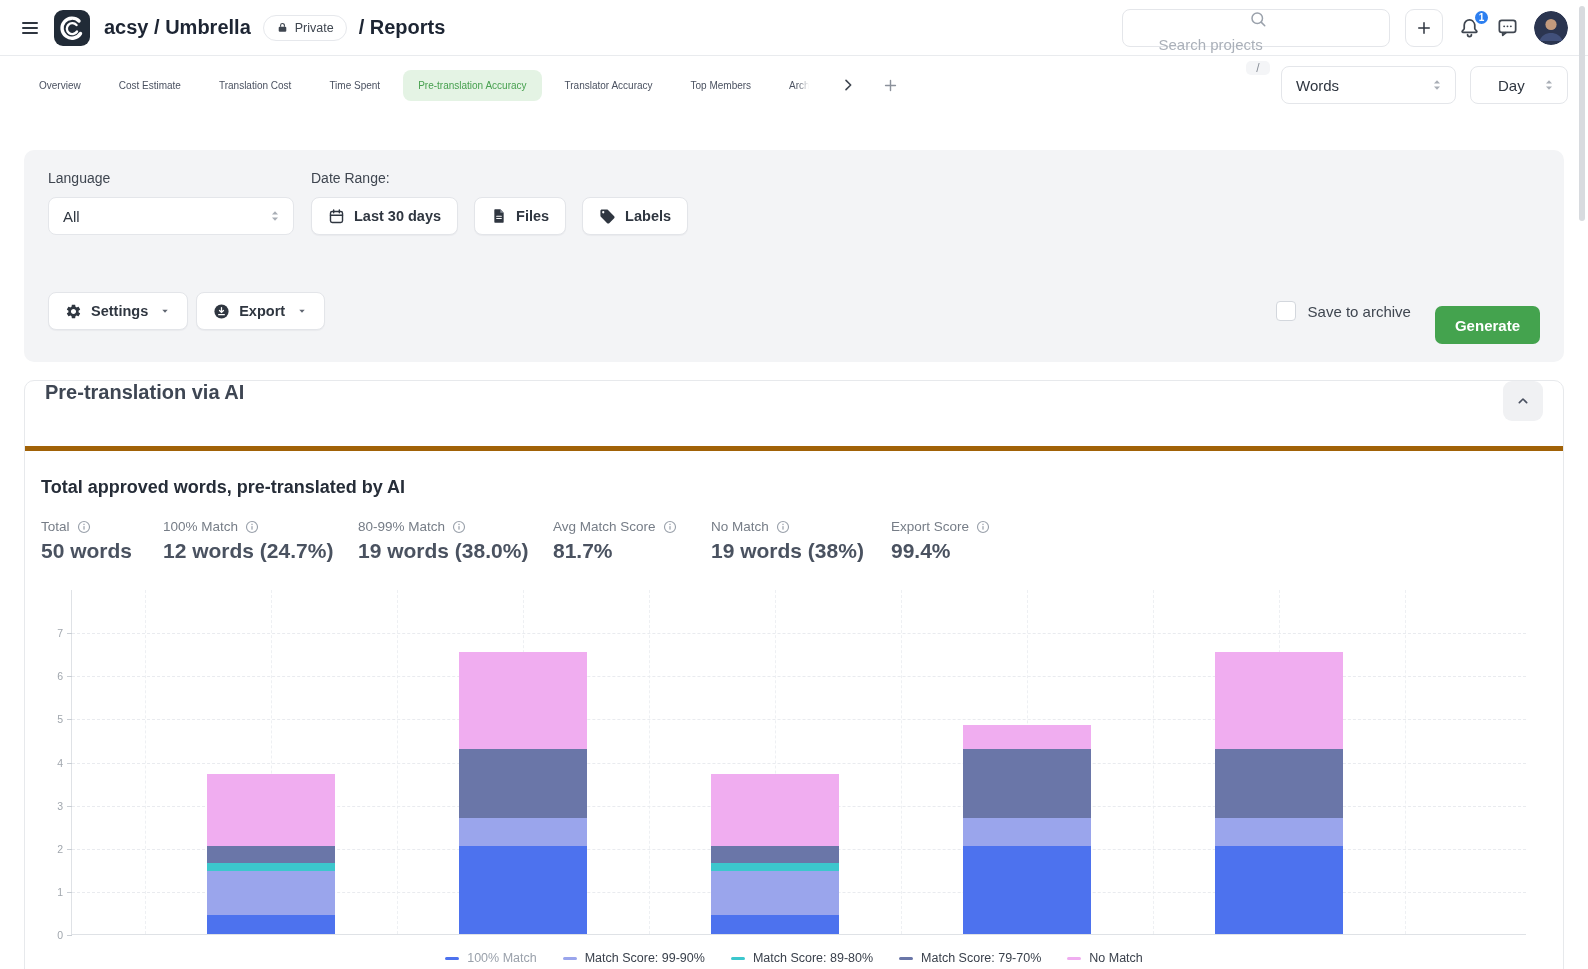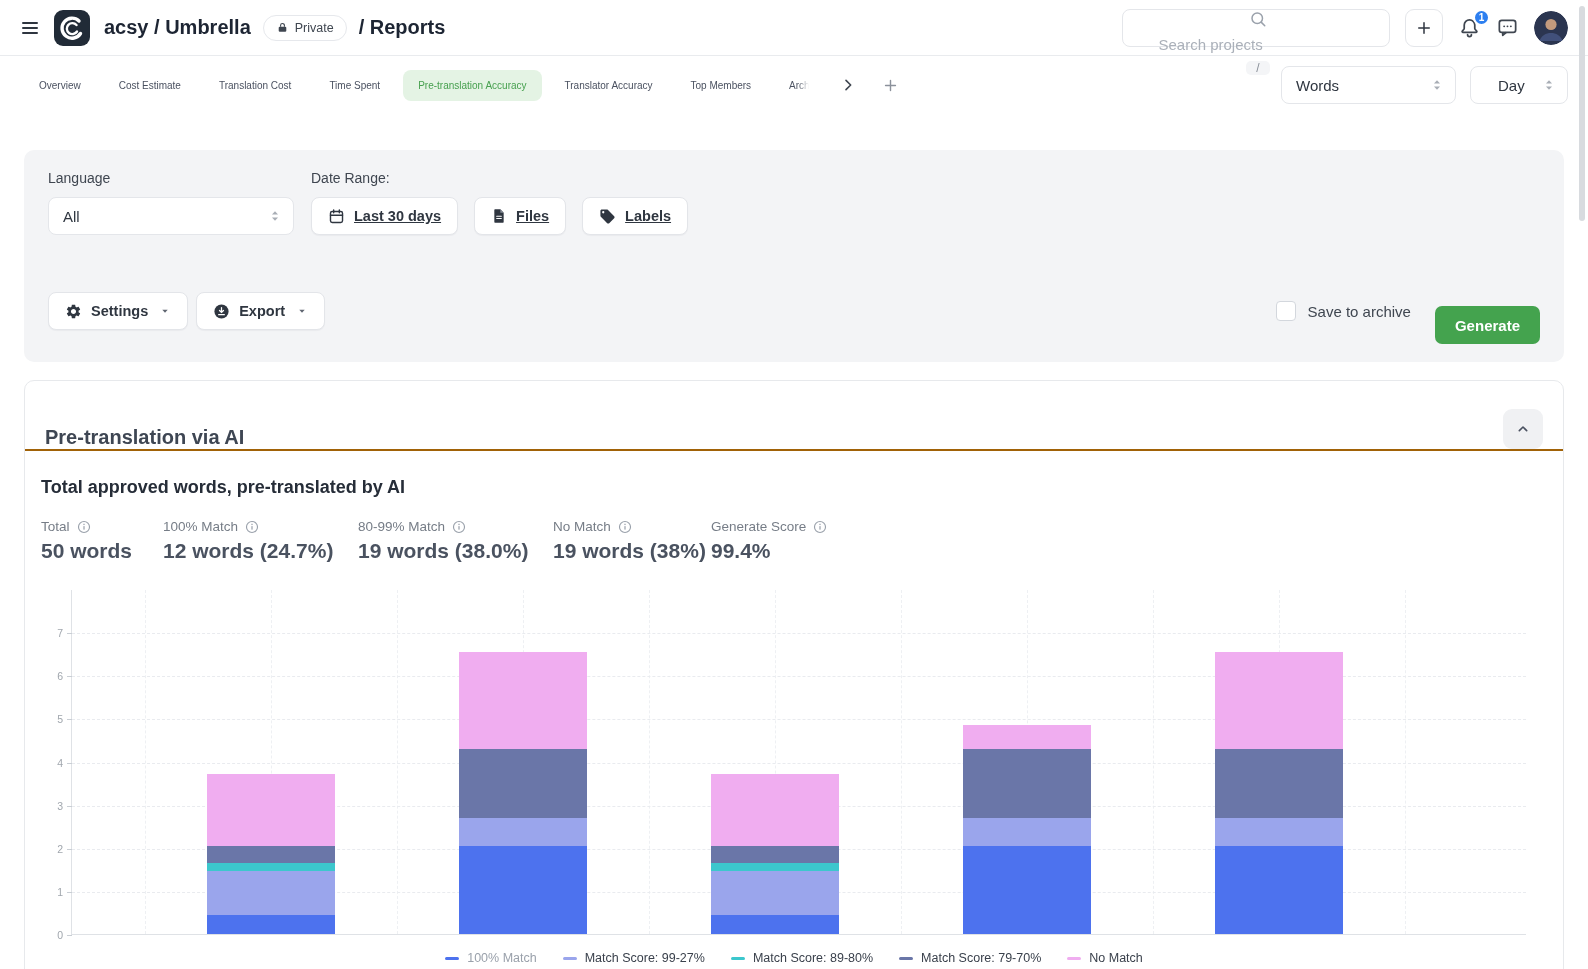--- a/index.html
+++ b/index.html
@@ -33,31 +33,31 @@
   .select-day { width:98px;padding-left:27px; }
   .sort-arrows { color:#a8adb5; display:flex; }
 
   
   .filter-card { margin:36px 24px 0; background:#f3f4f6; border-radius:10px; padding:20px 24px 18px; }
   .filter-row1 { display:flex; align-items:flex-end; }
   .fgroup { margin-right:17px; }
   .flabel { display:block; font-size:14px; color:#3f4650; margin-bottom:11px; }
   .fselect { width:246px; }
   .fbtn { height:38px; border:1px solid #e3e5e9; border-radius:8px; background:#fff; display:inline-flex; align-items:center; gap:9px; padding:0 16px; font-size:14.5px; font-weight:600; color:#2f3640; cursor:pointer; box-shadow:0 1px 1px rgba(16,24,40,.04); white-space:nowrap; }
-  .btn-row { display:flex; gap:16px; align-items:center;text-decoration:underline; }
+  .btn-row { display:flex; gap:16px; align-items:center; }
   .filter-row2 { margin-top:43px; display:flex; align-items:center; }
   .filter-row2 .fbtn { margin-right:8px; }
   .caret { color:#5f6671; margin-left:2px; display:flex; }
   .chk-row { margin-left:auto; display:flex; align-items:center; gap:12px; font-size:15px; color:#3f4650; cursor:pointer; }
   .checkbox { width:20px; height:20px; border:1px solid #d3d7dd; border-radius:4px; background:#fff; }
   .gen-btn { margin-left:24px; background:#44a34e; color:#fff; border:none; border-radius:7px; height:38px; padding:0 20px; font-size:15px; font-weight:700; cursor:pointer;margin-top:28px; }
 
   
   .report-card { margin:18px 24px 0; border:1px solid #e7e9ec; border-radius:10px; height:700px; background:#fff; }
-  .rc-header { height:70px; display:flex; align-items:flex-end; justify-content:space-between; padding:0 20px; border-bottom:2px solid #a16207; }
+  .rc-header { height:70px; display:flex; align-items:flex-start; justify-content:space-between; padding:0 20px; border-bottom:5px solid #a16207; }
   .rc-title { font-size:20px; font-weight:700; color:#3e4653; }
   .collapse-btn { width:40px; height:40px; border:none; border-radius:9px; background:#f0f1f3; color:#4a5160; display:flex; align-items:center; justify-content:center; cursor:pointer; }
   .rc-body { padding:26px 16px 0; }
   .subtitle { font-size:18px; font-weight:700; color:#262d38; }
   .stats { display:flex; margin-top:21px; }
   .stat:nth-child(1){width:122px;} .stat:nth-child(2){width:195px;} .stat:nth-child(3){width:195px;}
   .stat:nth-child(4){width:158px;} .stat:nth-child(5){width:180px;}
   .stat-label { display:flex; align-items:center; gap:7px; font-size:13.5px; color:#767d87; }
   .stat-value { margin-top:5px; font-size:21px; font-weight:600; color:#4a5260; }
 
@@ -336,34 +336,47 @@
                   <circle cx="8" cy="8" r="6.3" stroke="#9aa1ab" stroke-width="1.3"></circle>
                   <rect x="7.3" y="7" width="1.4" height="4" fill="#9aa1ab"></rect>
                   <rect x="7.3" y="4.3" width="1.4" height="1.5" fill="#9aa1ab"></rect>
                 </svg>
               </span>
             </div>
           <div class="stat-value">19 words (38.0%)</div>
         </div>
         <div class="stat">
           <div class="stat-label">
+              <span>Avg Match Score</span>
+              <span style="display:flex">
+                <svg width="14" height="14" viewBox="0 0 16 16" fill="none">
+                  <circle cx="8" cy="8" r="6.3" stroke="#9aa1ab" stroke-width="1.3"></circle>
+                  <rect x="7.3" y="7" width="1.4" height="4" fill="#9aa1ab"></rect>
+                  <rect x="7.3" y="4.3" width="1.4" height="1.5" fill="#9aa1ab"></rect>
+                </svg>
+              </span>
+            </div>
+          <div class="stat-value">81.7%</div>
+        </div>
+        <div class="stat">
+          <div class="stat-label">
               <span>No Match</span>
               <span style="display:flex">
                 <svg width="14" height="14" viewBox="0 0 16 16" fill="none">
                   <circle cx="8" cy="8" r="6.3" stroke="#9aa1ab" stroke-width="1.3"></circle>
                   <rect x="7.3" y="7" width="1.4" height="4" fill="#9aa1ab"></rect>
                   <rect x="7.3" y="4.3" width="1.4" height="1.5" fill="#9aa1ab"></rect>
                 </svg>
               </span>
             </div>
           <div class="stat-value">19 words (38%)</div>
         </div>
         <div class="stat">
           <div class="stat-label">
-              <span>Generate Score</span>
+              <span>Export Score</span>
               <span style="display:flex">
                 <svg width="14" height="14" viewBox="0 0 16 16" fill="none">
                   <circle cx="8" cy="8" r="6.3" stroke="#9aa1ab" stroke-width="1.3"></circle>
                   <rect x="7.3" y="7" width="1.4" height="4" fill="#9aa1ab"></rect>
                   <rect x="7.3" y="4.3" width="1.4" height="1.5" fill="#9aa1ab"></rect>
                 </svg>
               </span>
             </div>
           <div class="stat-value">99.4%</div>
         </div>
@@ -438,21 +451,21 @@
               <div style="height: 97.0312px; background: rgb(240, 173, 240);"></div>
             </div>
           </div>
         <div class="legend" id="legend">
             <div class="legend-item dimmed">
               <span class="dash" style="background: rgb(77, 114, 238);"></span>
               <span class="lbl">100% Match</span>
             </div>
             <div class="legend-item">
               <span class="dash" style="background: rgb(154, 165, 236);"></span>
-              <span class="lbl">Match Score: 99-27%</span>
+              <span class="lbl">Match Score: 99-90%</span>
             </div>
             <div class="legend-item">
               <span class="dash" style="background: rgb(60, 199, 205);"></span>
               <span class="lbl">Match Score: 89-80%</span>
             </div>
             <div class="legend-item">
               <span class="dash" style="background: rgb(106, 118, 168);"></span>
               <span class="lbl">Match Score: 79-70%</span>
             </div>
             <div class="legend-item">

